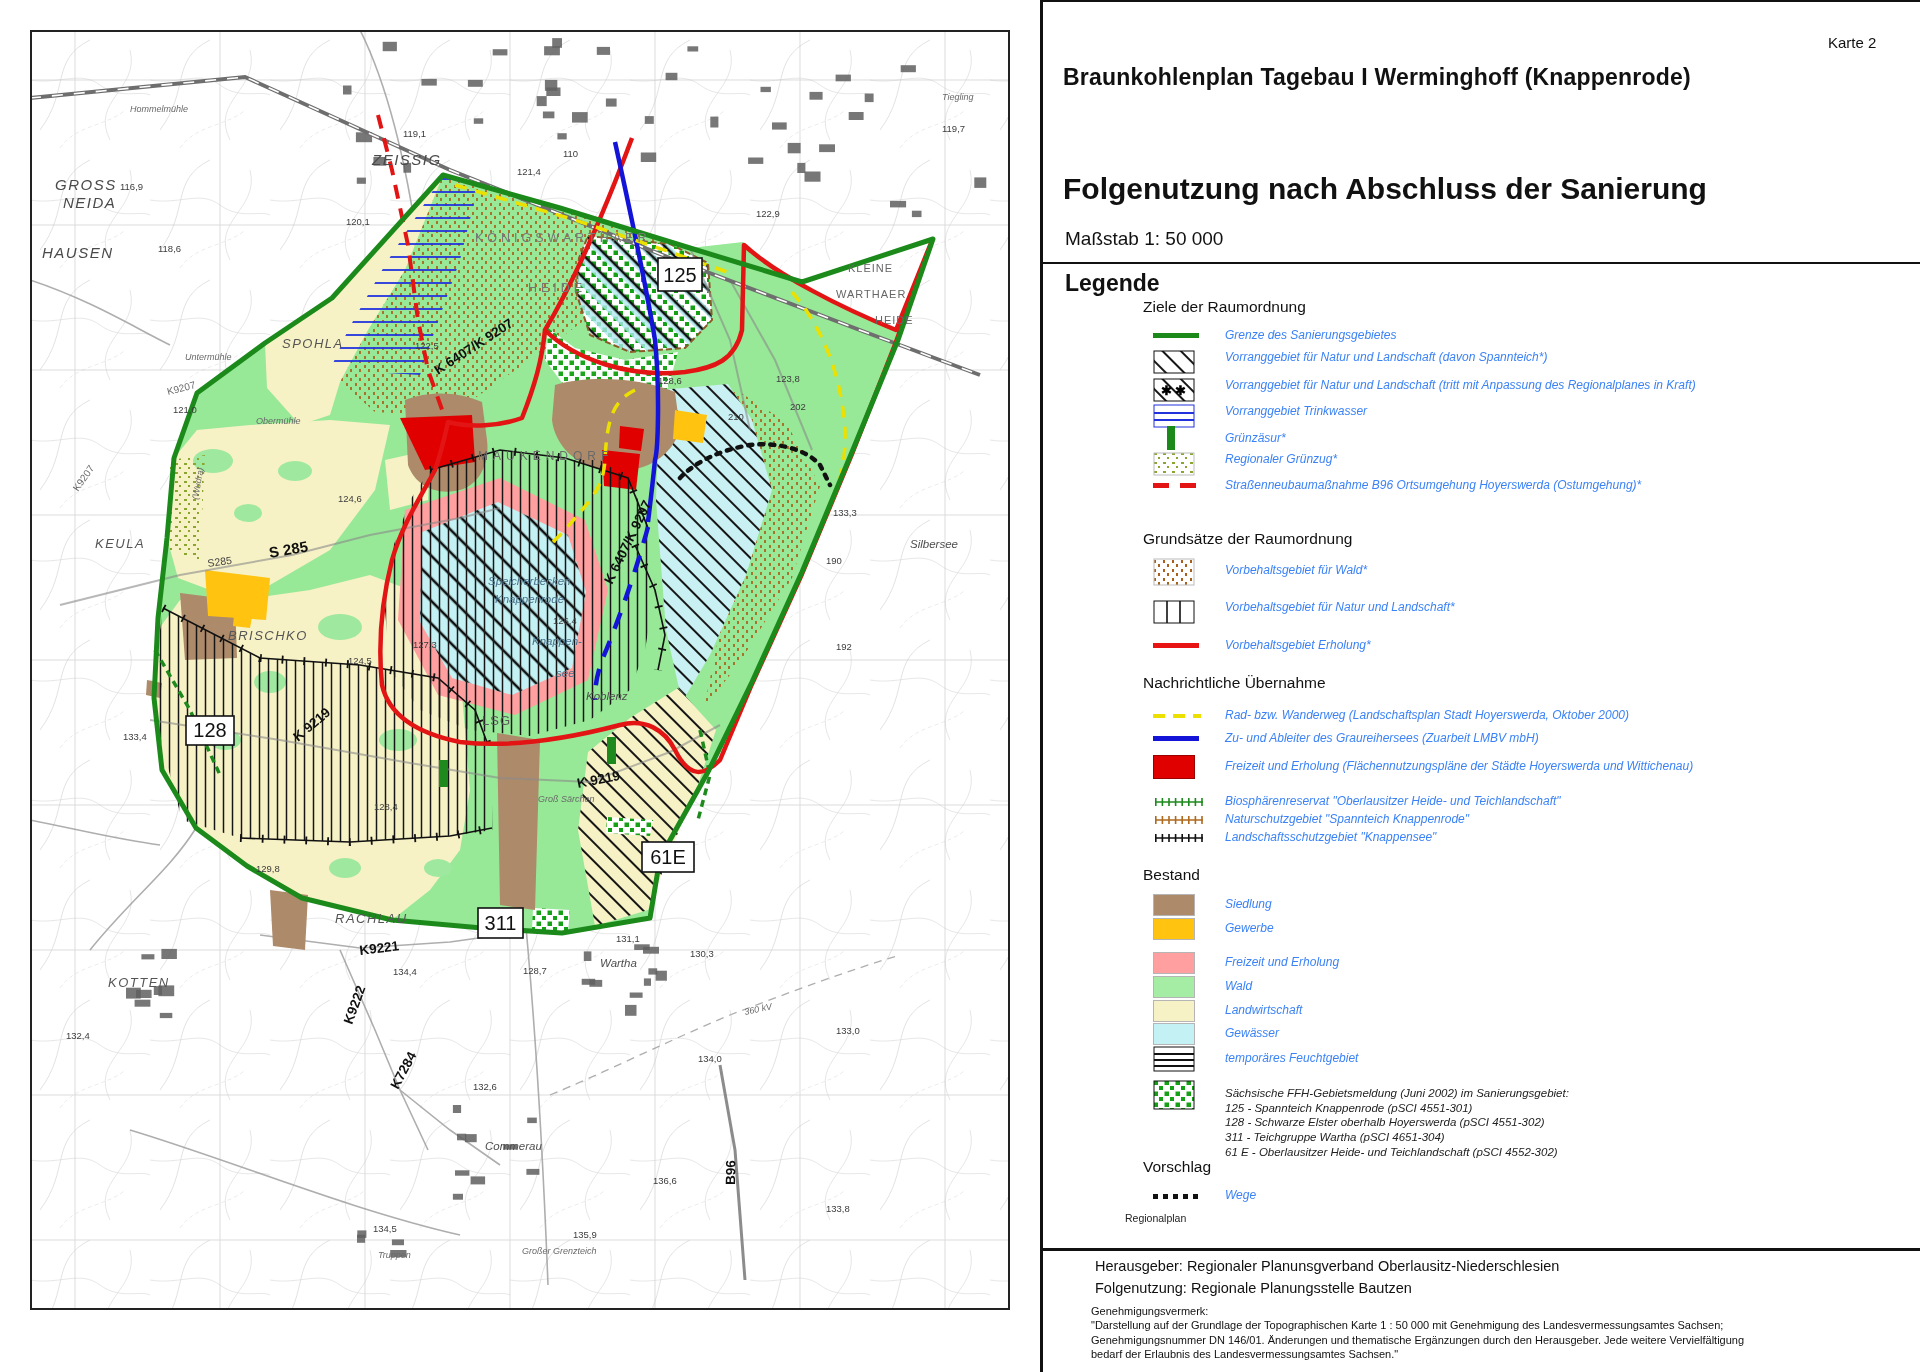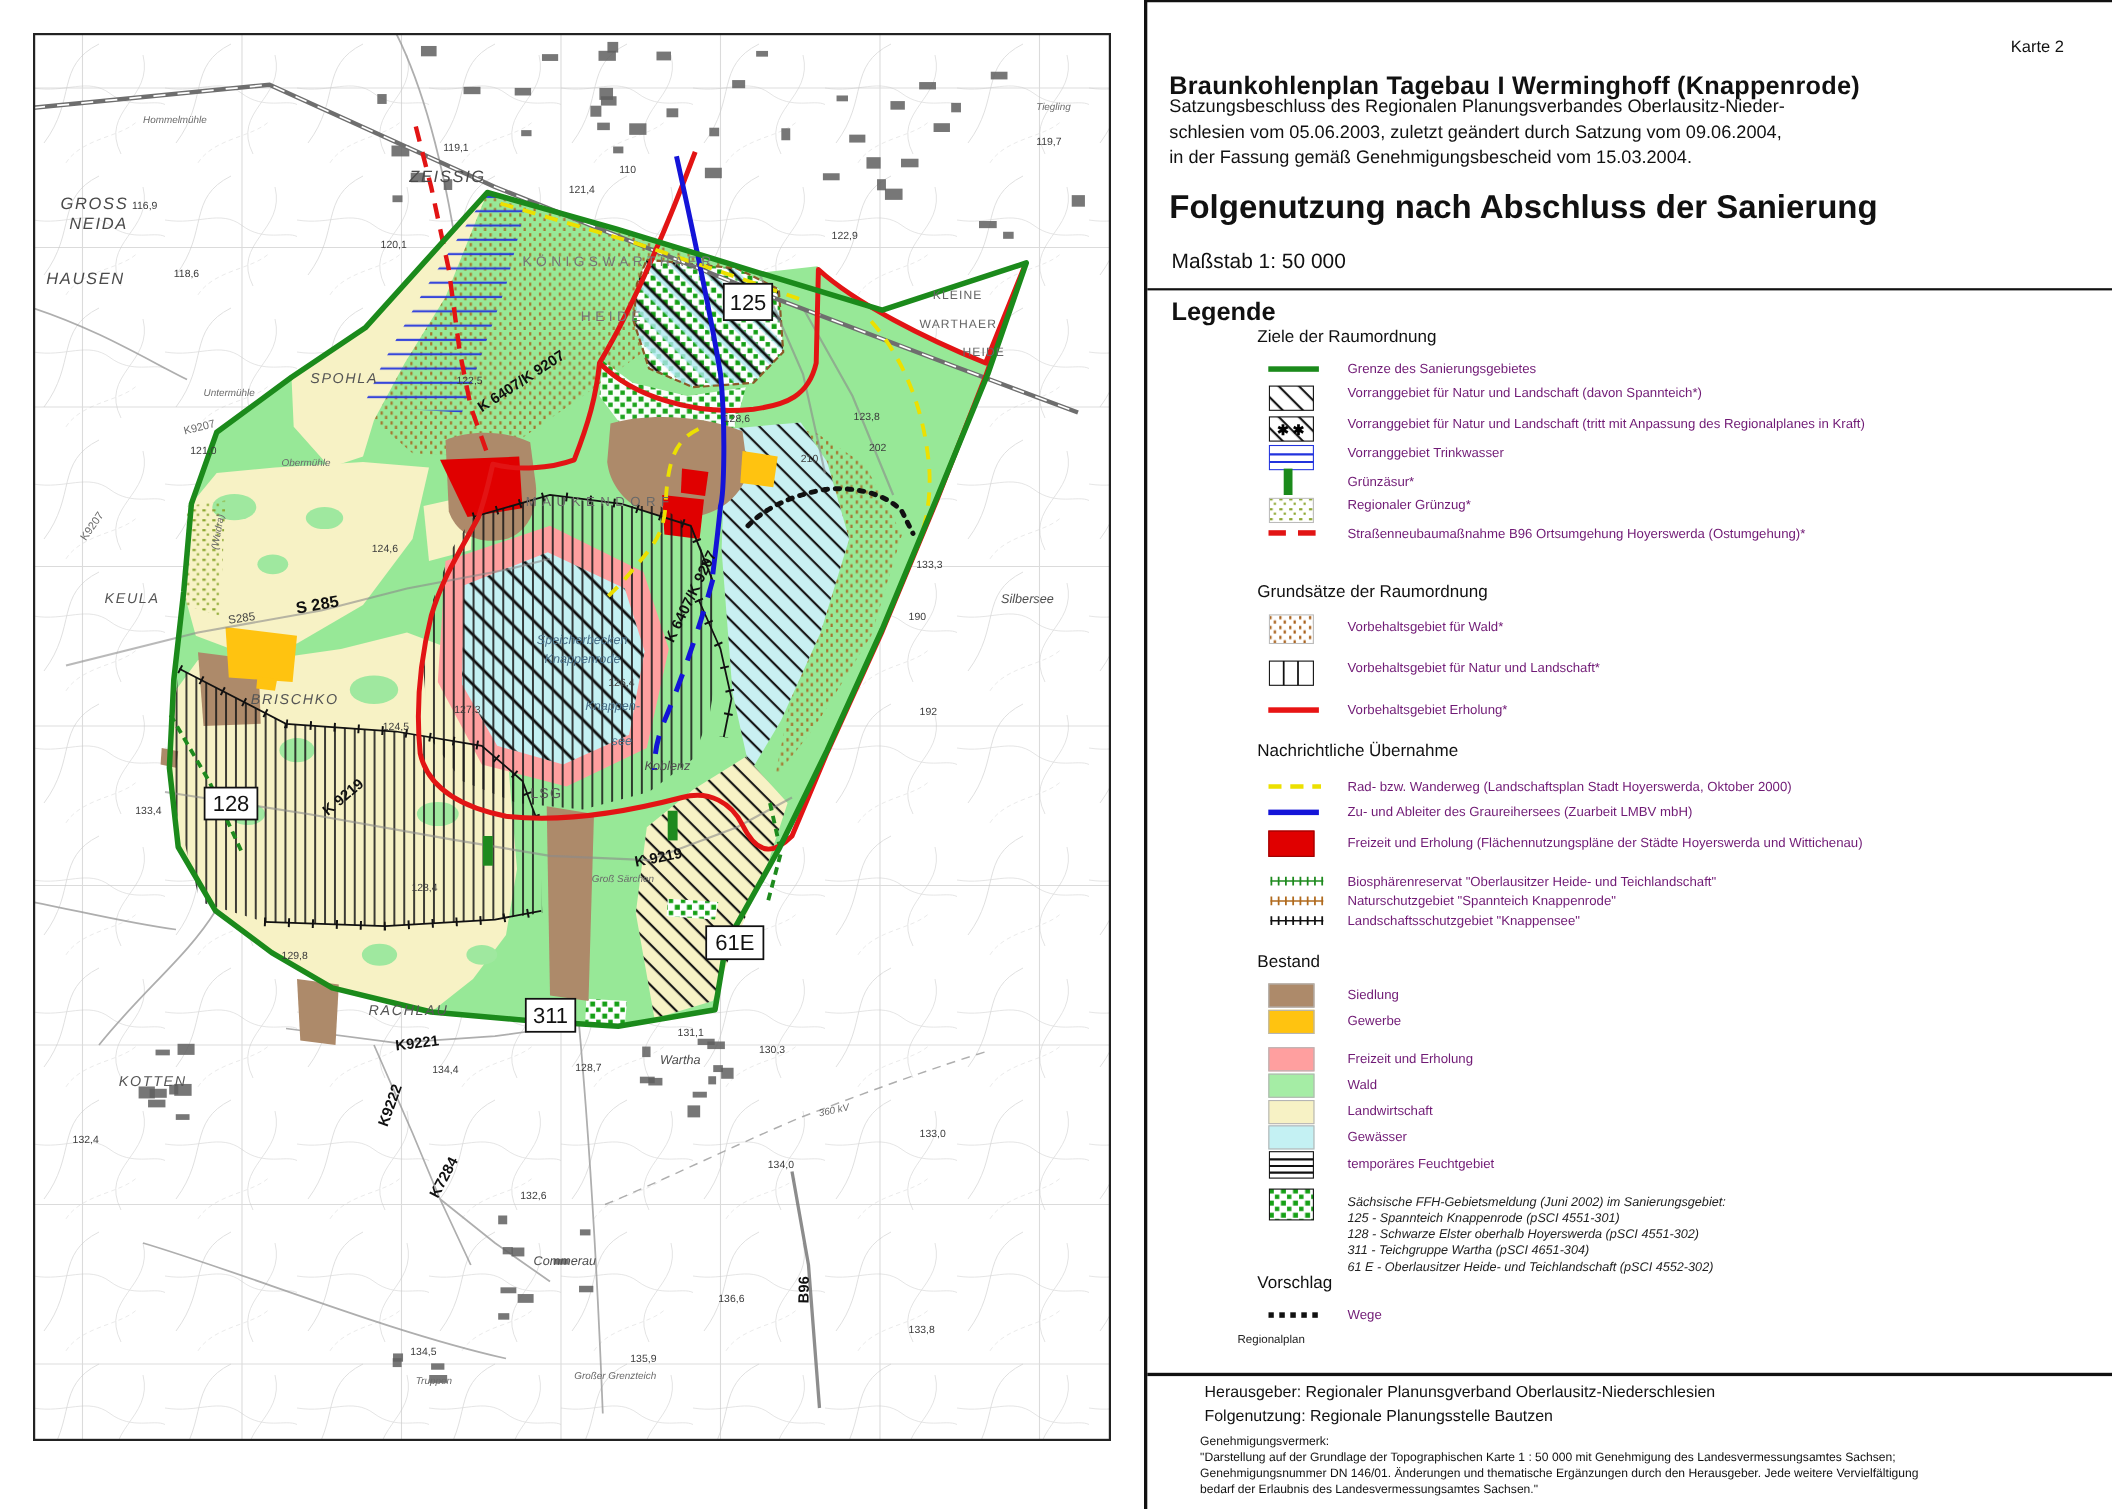--- a/index.html
+++ b/index.html
@@ -11,21 +11,21 @@
   .doc-title{position:absolute;left:20px;top:30px;font-size:23px;font-weight:bold;letter-spacing:.2px;margin-top:32px;}
   .karte{position:absolute;left:785px;top:32px;font-size:15px;}
   .doc-par{position:absolute;left:20px;top:84px;font-size:16.5px;line-height:1.38;}
   .doc-h1{position:absolute;left:20px;top:170px;font-size:30px;font-weight:bold;}
   .doc-scale{position:absolute;left:22px;top:226px;font-size:19px;}
   .hline{position:absolute;left:0;width:878px;height:0;border-top:2px solid #111;}
   .hline2{position:absolute;left:0;width:878px;height:0;border-top:3px solid #111;}
   .leg-title{position:absolute;left:22px;top:268px;font-size:23px;font-weight:bold;}
   .sec-h{position:absolute;left:100px;font-size:15.5px;color:#111;}
   .lrow{position:absolute;left:110px;height:30px;}
-  .lrow .llabel{position:absolute;left:72px;top:1px;width:650px;font-size:12px;color:#701a75;line-height:1.15;}
+  .lrow .llabel{position:absolute;left:72px;top:1px;width:650px;font-style:italic;font-size:12px;color:#3b82f6;line-height:1.15;}
   .sw{position:absolute;left:0;top:0;}
   .sw-line{width:46px;height:5px;margin-top:5px;}
   .sw-bar{width:8px;height:24px;margin-left:14px;}
   .sw-fill{width:40px;height:20px;border:1px solid #b5b5b5;}
   .ffh-text{position:absolute;left:182px;top:1064px;width:660px;font-style:italic;font-size:11.5px;line-height:1.28;color:#222;margin-top:20px;}
   .regionalplan{position:absolute;left:82px;top:1210px;font-size:10.5px;color:#222;}
   .foot-line{position:absolute;left:52px;font-size:14.5px;}
   .gen-block{position:absolute;left:48px;top:1302px;font-size:11px;line-height:1.3;}
   
   #mapwrap{position:absolute;left:30px;top:30px;width:980px;height:1280px;}
@@ -437,25 +437,20 @@
           <text x="638" y="833.6" text-anchor="middle" class="ml-box">61E</text>
         </g>
 
     <rect x="1" y="1" width="978" height="1278" fill="none" stroke="#222" stroke-width="2"></rect>
   </svg>
   </div>
 
   <div id="rpanel">
     <div class="doc-title">Braunkohlenplan Tagebau I Werminghoff (Knappenrode)</div>
     <div class="karte">Karte 2</div>
-    <div class="doc-par">
-      <div>Satzungsbeschluss des Regionalen Planungsverbandes Oberlausitz-Nieder-</div>
-      <div>schlesien vom 05.06.2003, zuletzt geändert durch Satzung vom 09.06.2004,</div>
-      <div>in der Fassung gemäß Genehmigungsbescheid vom 15.03.2004.</div>
-    </div>
     <div class="doc-h1">Folgenutzung nach Abschluss der Sanierung</div>
     <div class="doc-scale">Maßstab 1: 50 000</div>
     <div class="hline" style="top:260px"></div>
 
     <div class="leg-title">Legende</div>
 
     <div class="sec-h" style="top:296px">Ziele der Raumordnung</div>
     <div class="lrow" style="top:326px">
       <span class="sw">
           <div class="sw-line" style="background:#1b8a1b"></div>

